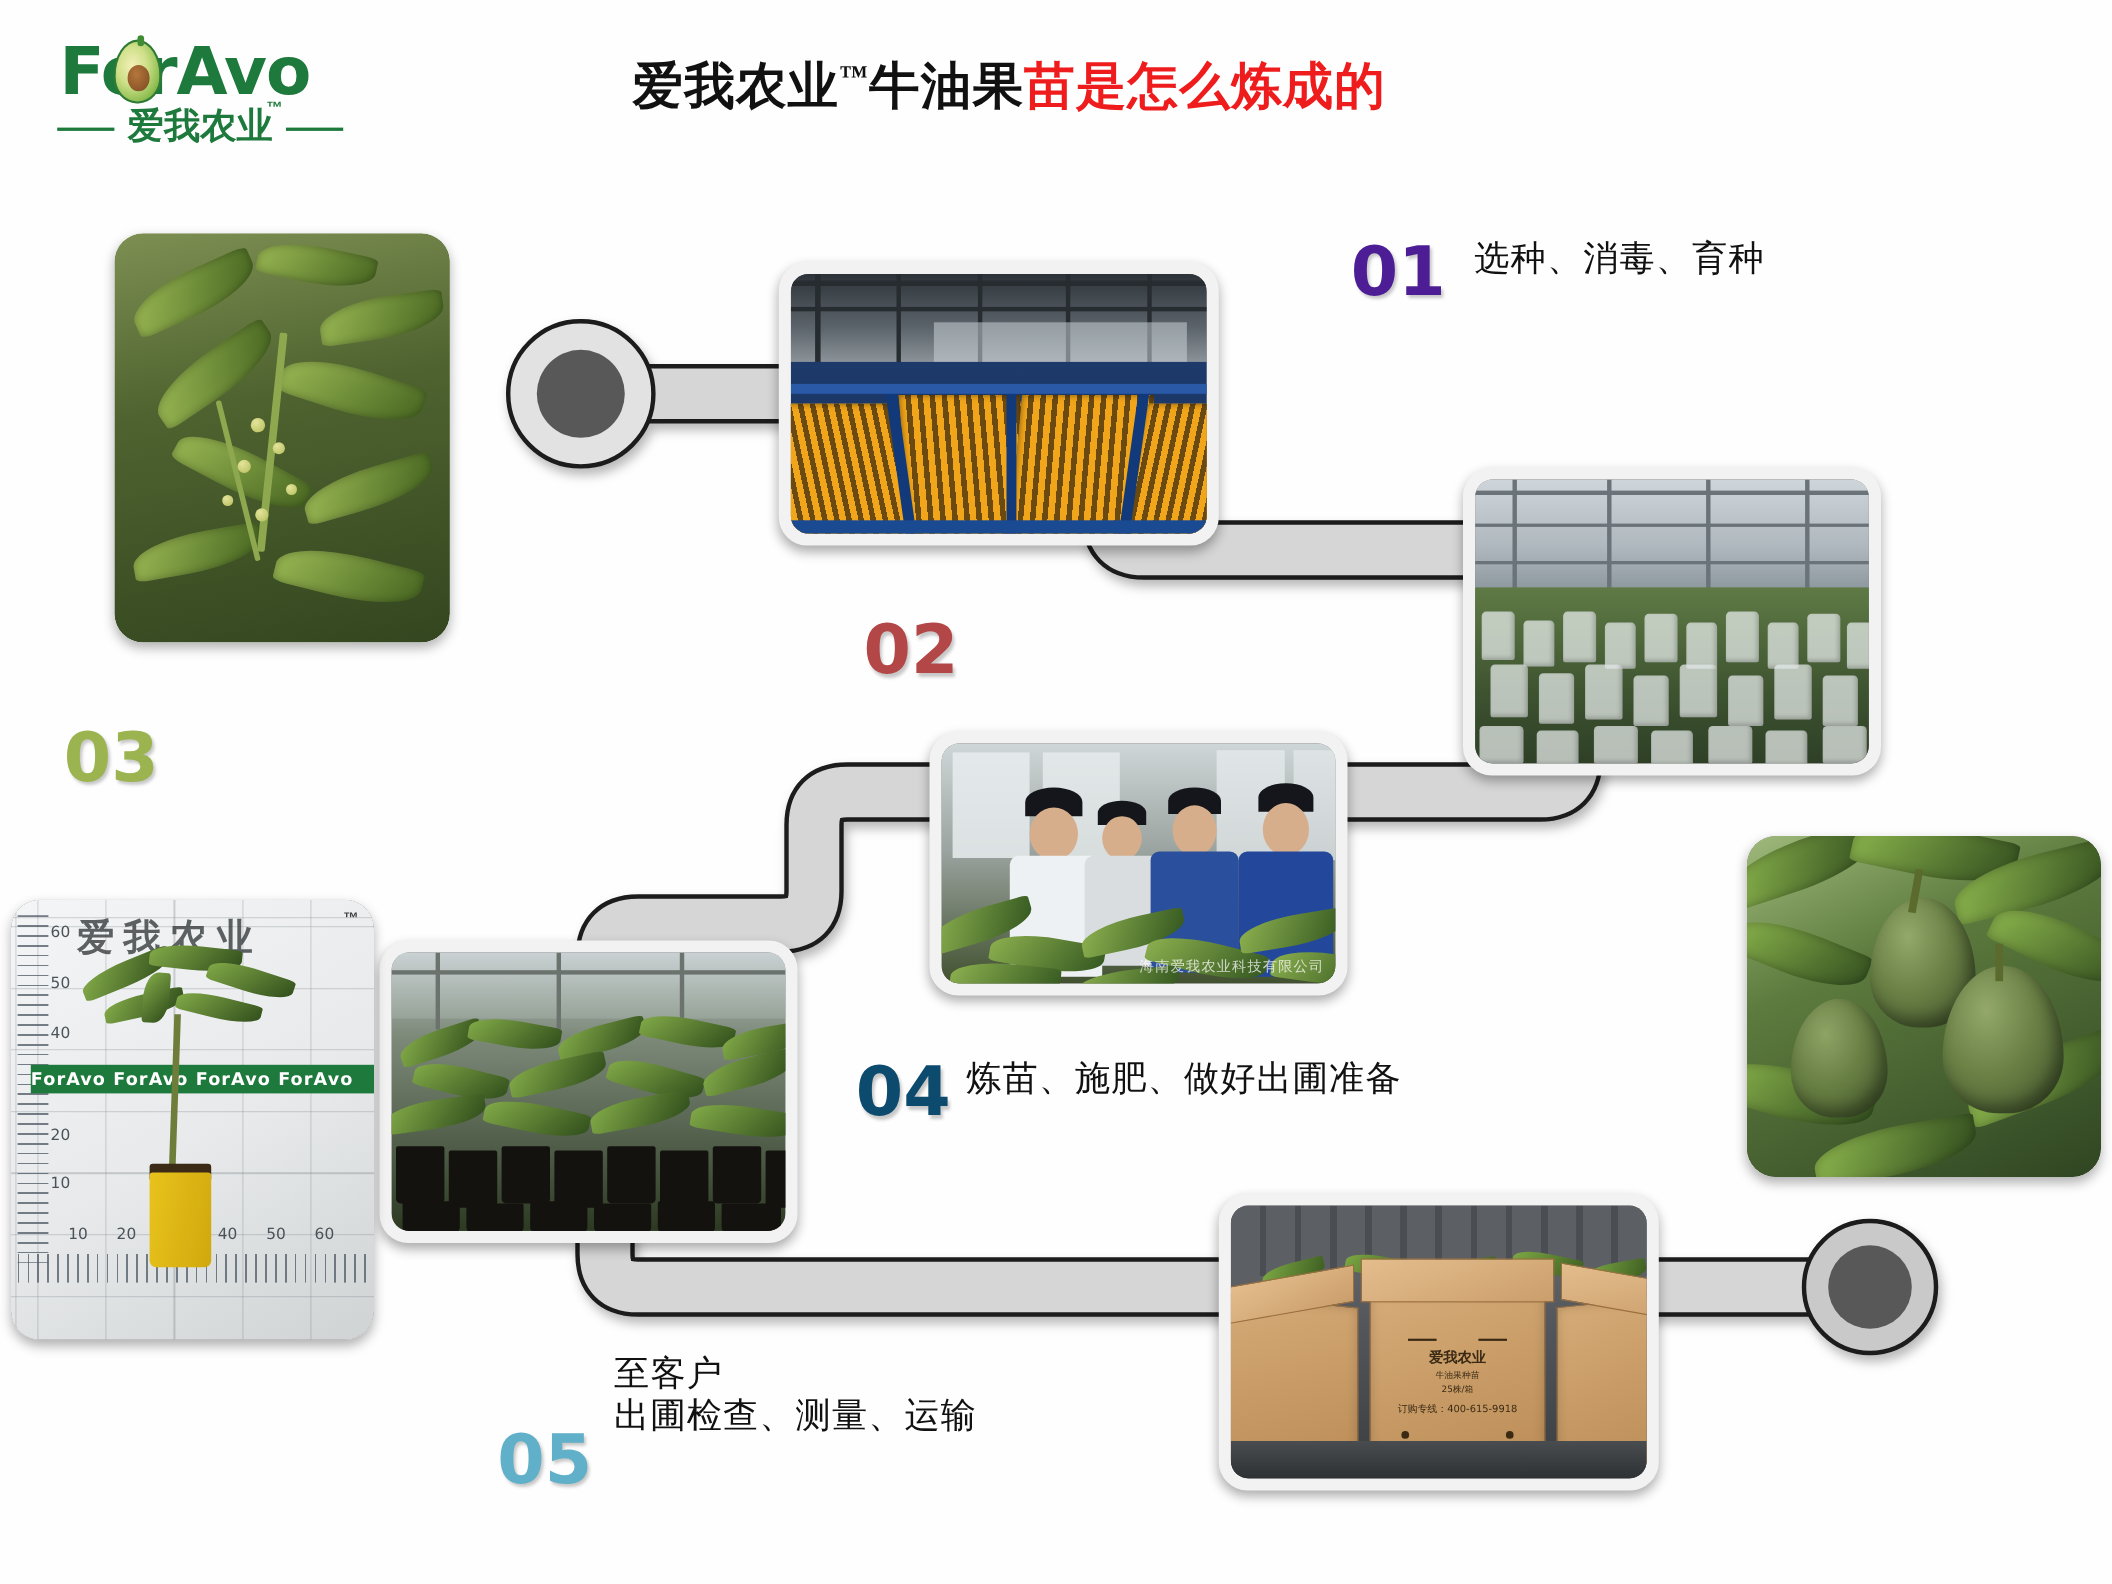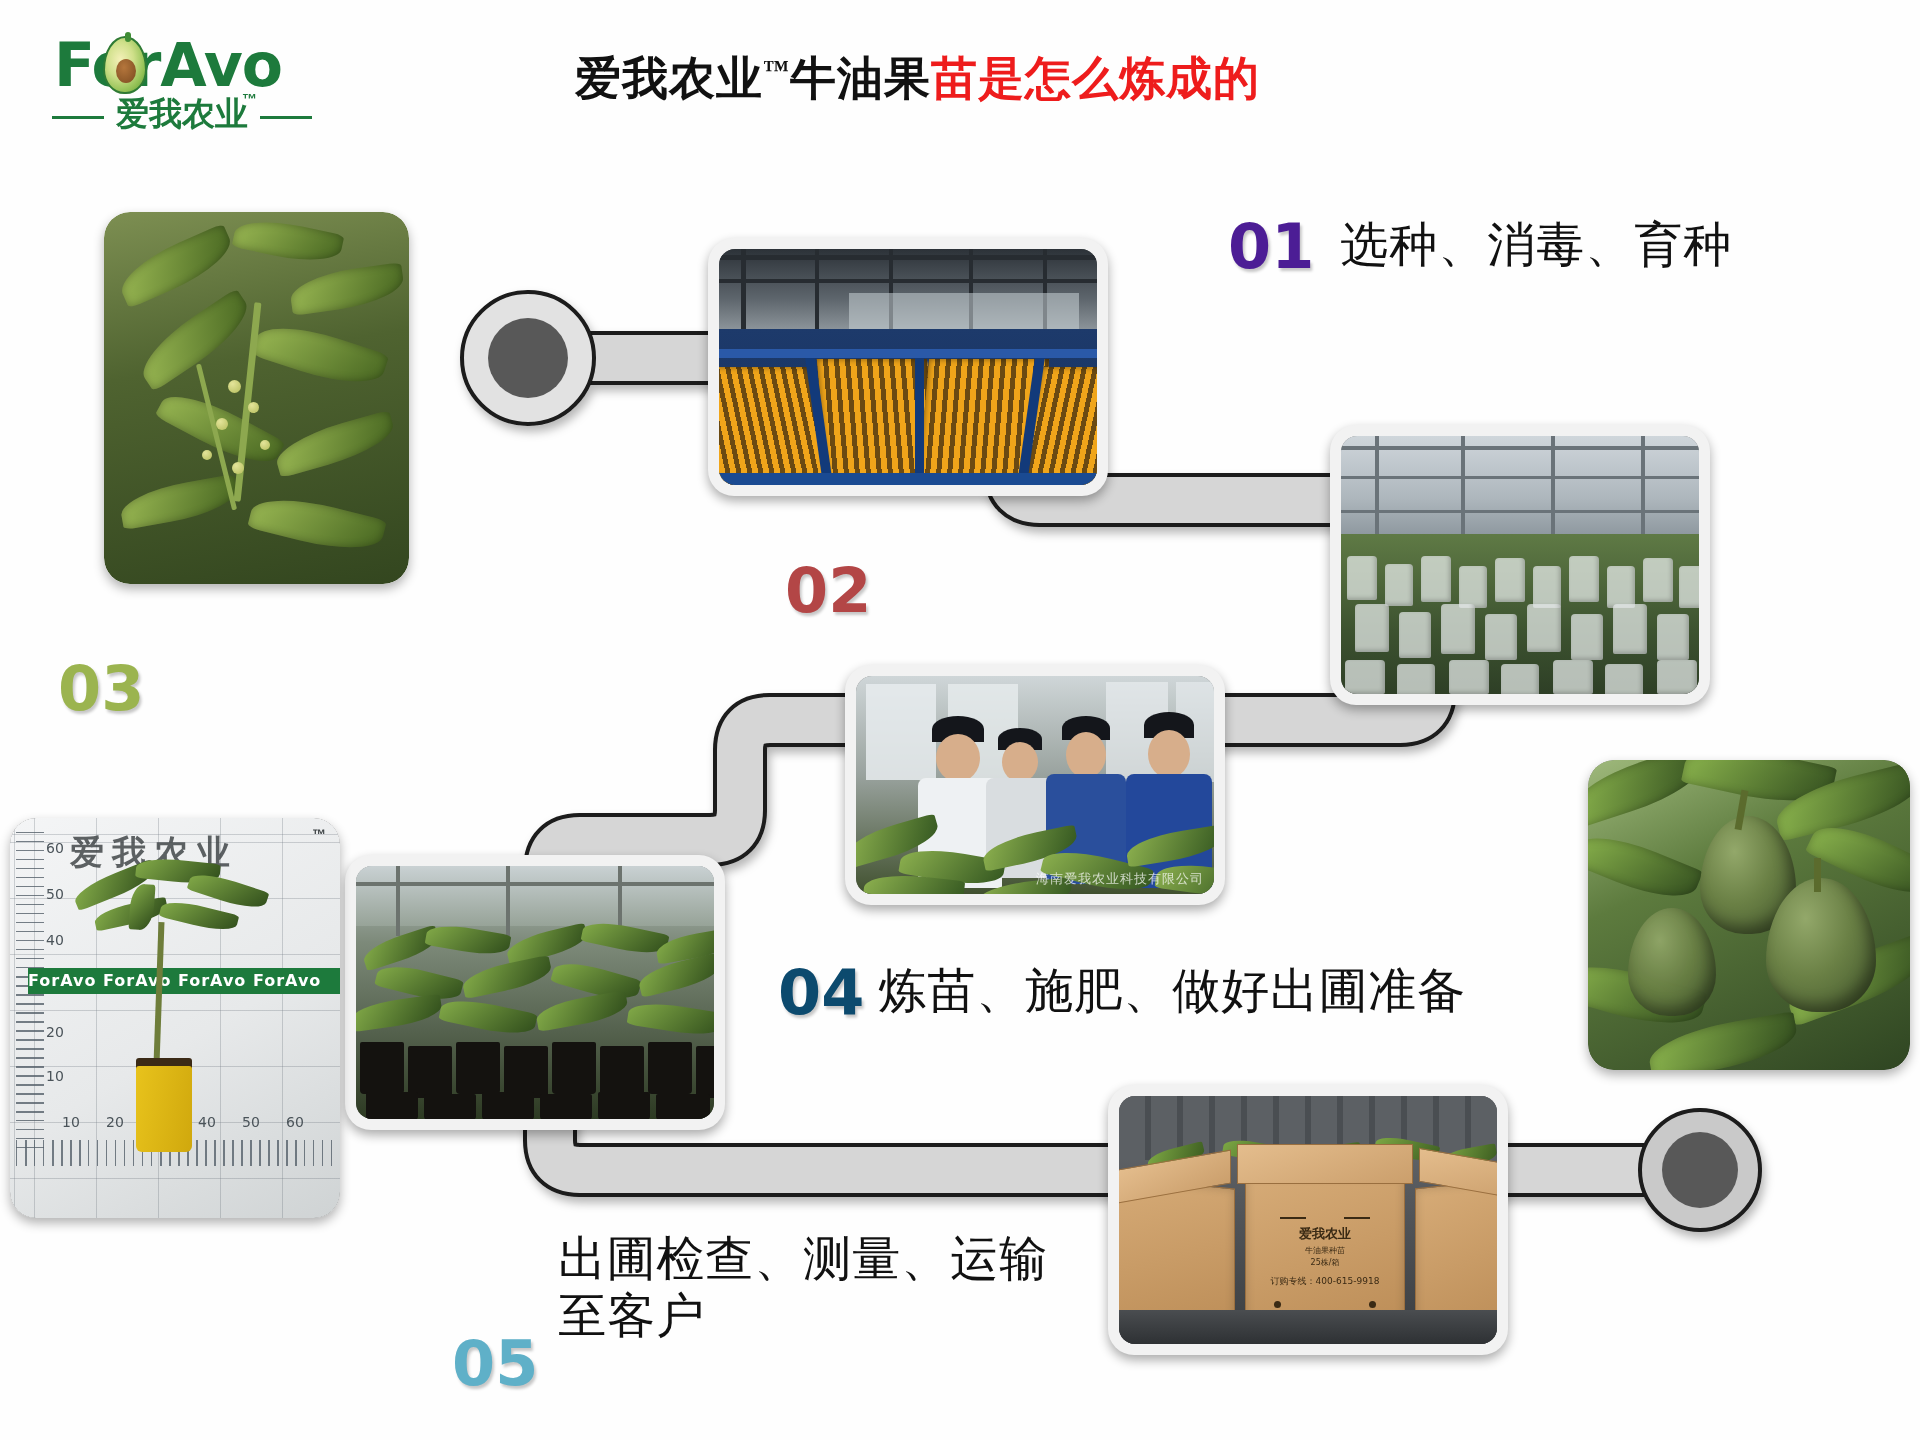--- a/index.html
+++ b/index.html
@@ -75,21 +75,21 @@
 
   
   .step { position:absolute; display:flex; align-items:flex-start; white-space:nowrap; }
   .step-num {
     font-family:"DejaVu Sans","Liberation Sans",sans-serif;
     font-size:62px; font-weight:bold; line-height:1;
     text-shadow: 2px 3px 3px rgba(0,0,0,.22);
   }
   .step-txt {
     font-family:"DejaVu Sans","Liberation Sans",sans-serif;
-    font-size:48px; color:#111; line-height:1.18; margin-left:26px;
+    font-size:32px; color:#111; line-height:1.18; margin-left:26px;
     letter-spacing:1px; font-weight:500;
   }
   .step-txt .l2 { display:block; }
 
   
   .p-foliage { background: linear-gradient(170deg,#7d8f52 0%,#4f6330 40%,#33461f 100%); }
   .leafA { position:absolute; background:linear-gradient(120deg,#9dbb55,#44631f); border-radius:60% 10% 60% 10%; box-shadow: inset 0 0 8px rgba(0,0,0,.3); }
   .stemA { position:absolute; background:#8da84f; border-radius:2px; }
   .budA { position:absolute; background:radial-gradient(circle at 35% 30%, #e4e49a, #b4bd5c); border-radius:50%; }
 
@@ -514,18 +514,18 @@
   </div>
 
   <div class="step" style="left:778px; top:962px;">
     <span class="step-num" style="color:#0c4a6e;">04</span>
     <span class="step-txt" style="margin-left:14px;">炼苗、施肥、做好出圃准备</span>
   </div>
 
   <div class="step" style="left:452px; top:1288px; align-items:flex-end;">
     <span class="step-num" style="color:#5fb0c8; position:relative; top:-6px;">05</span>
     <span class="step-txt" style="position:relative; top:-58px; margin-left:20px;">
+      <span class="l2">至客户</span>
       <span class="l2">出圃检查、测量、运输</span>
-      <span class="l2">至客户</span>
     </span>
   </div>
 
 </div>
 
 </body></html>

